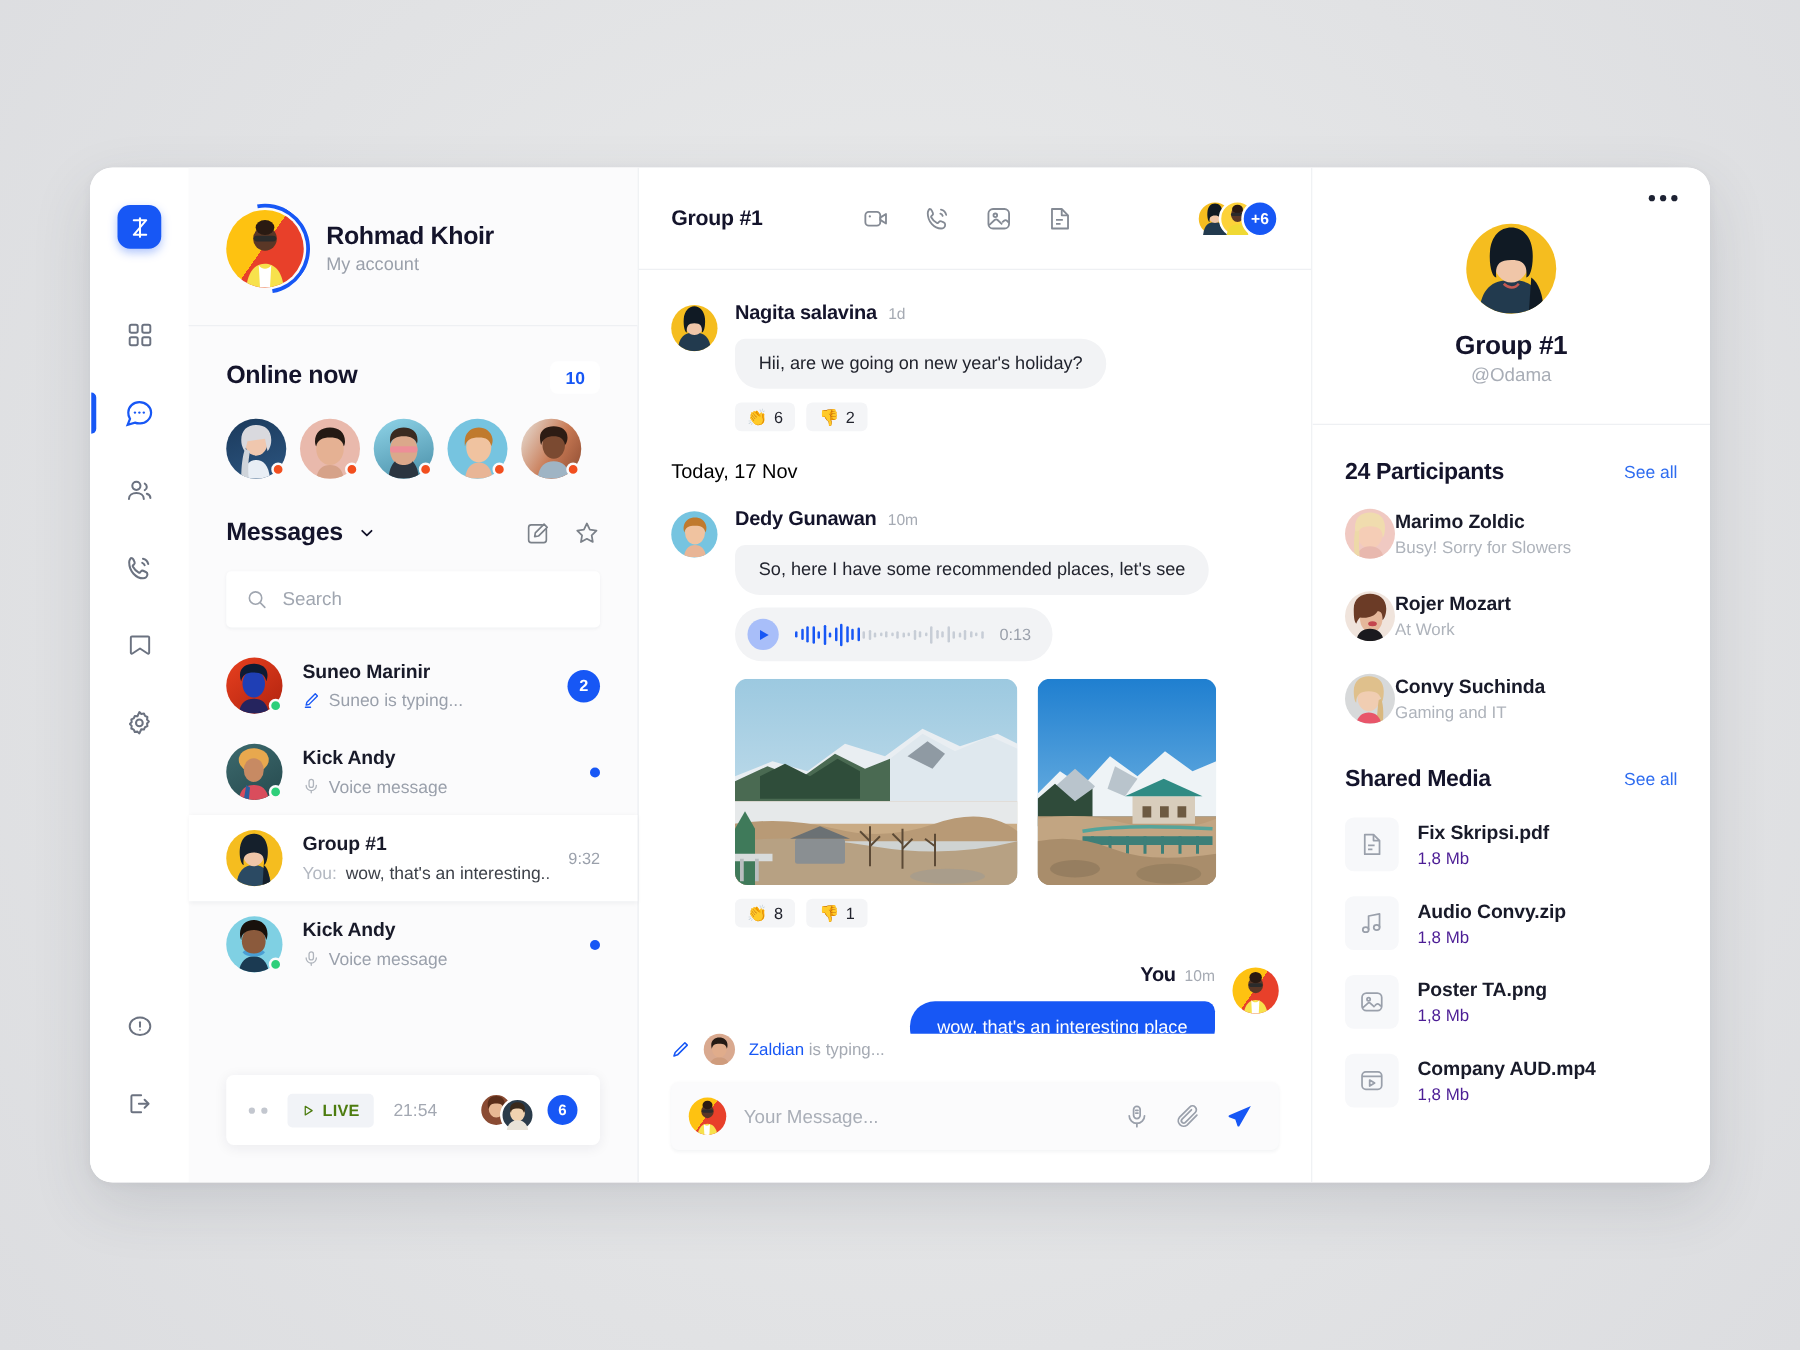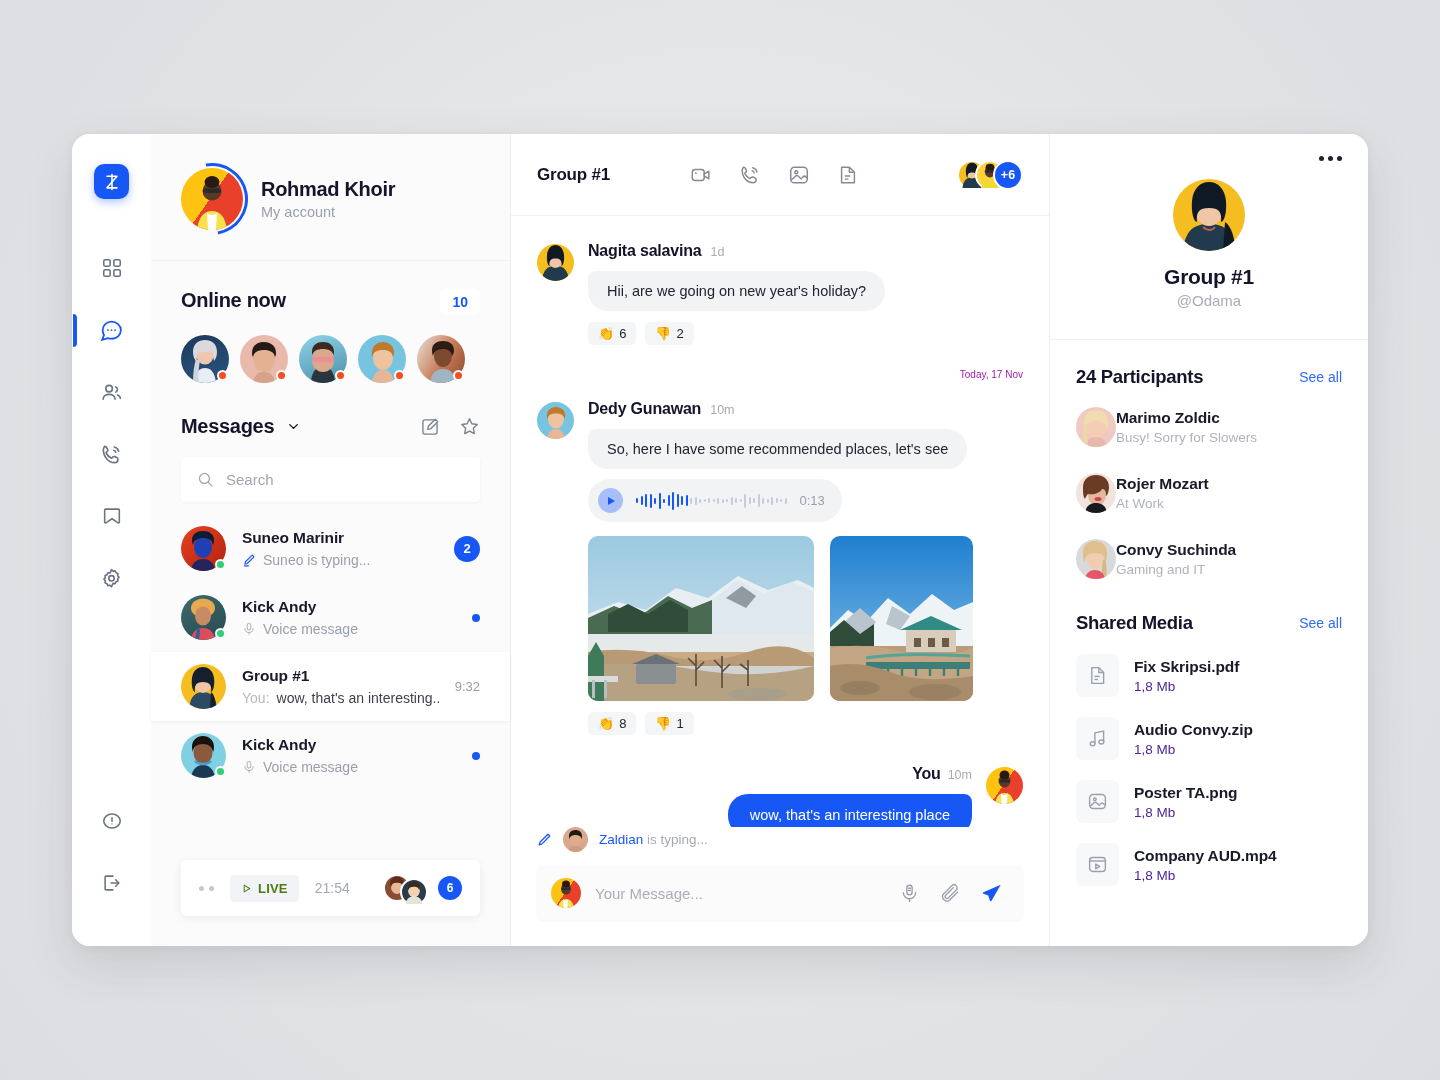--- a/index.html
+++ b/index.html
@@ -198,21 +198,21 @@
   .bubble {
     display: inline-block;
     background: #f2f3f5; color: #22242e;
     border-radius: 8px 20px 20px 20px;
     padding: 12px 19px;
     font-size: 14.5px;
     margin-top: 11px;
   }
   .reactions { display: flex; gap: 9px; margin-top: 11px; }
   .reaction { background: #f4f5f7; border-radius: 5px; padding: 4px 10px; font-size: 13px; color:#22242e; display:flex; align-items:center; gap:5px;}
-  .daysep { text-align: right; font-size: 10px; color: #a21caf; margin: 24px 0 20px 0;}
+  .daysep { text-align: left; font-size: 16px; color: #000000; margin: 24px 0 20px 0;}
 
   .voice {
     display: inline-flex; align-items: center; gap: 13px;
     background: #f2f3f5; border-radius: 22px; padding: 9px 17px 9px 10px;
     margin-top: 10px;
   }
   .play { width: 25px; height: 25px; border-radius: 50%; background: #a8bef9; display:flex; align-items:center; justify-content:center;}
   .play i { width:0;height:0;border-left:7px solid #1757f5;border-top:4.5px solid transparent;border-bottom:4.5px solid transparent;margin-left:2px;}
   .wave { display: flex; align-items: center; gap: 2.5px; height: 20px;}
   .wave b { display:block; width: 2px; border-radius: 2px; }

